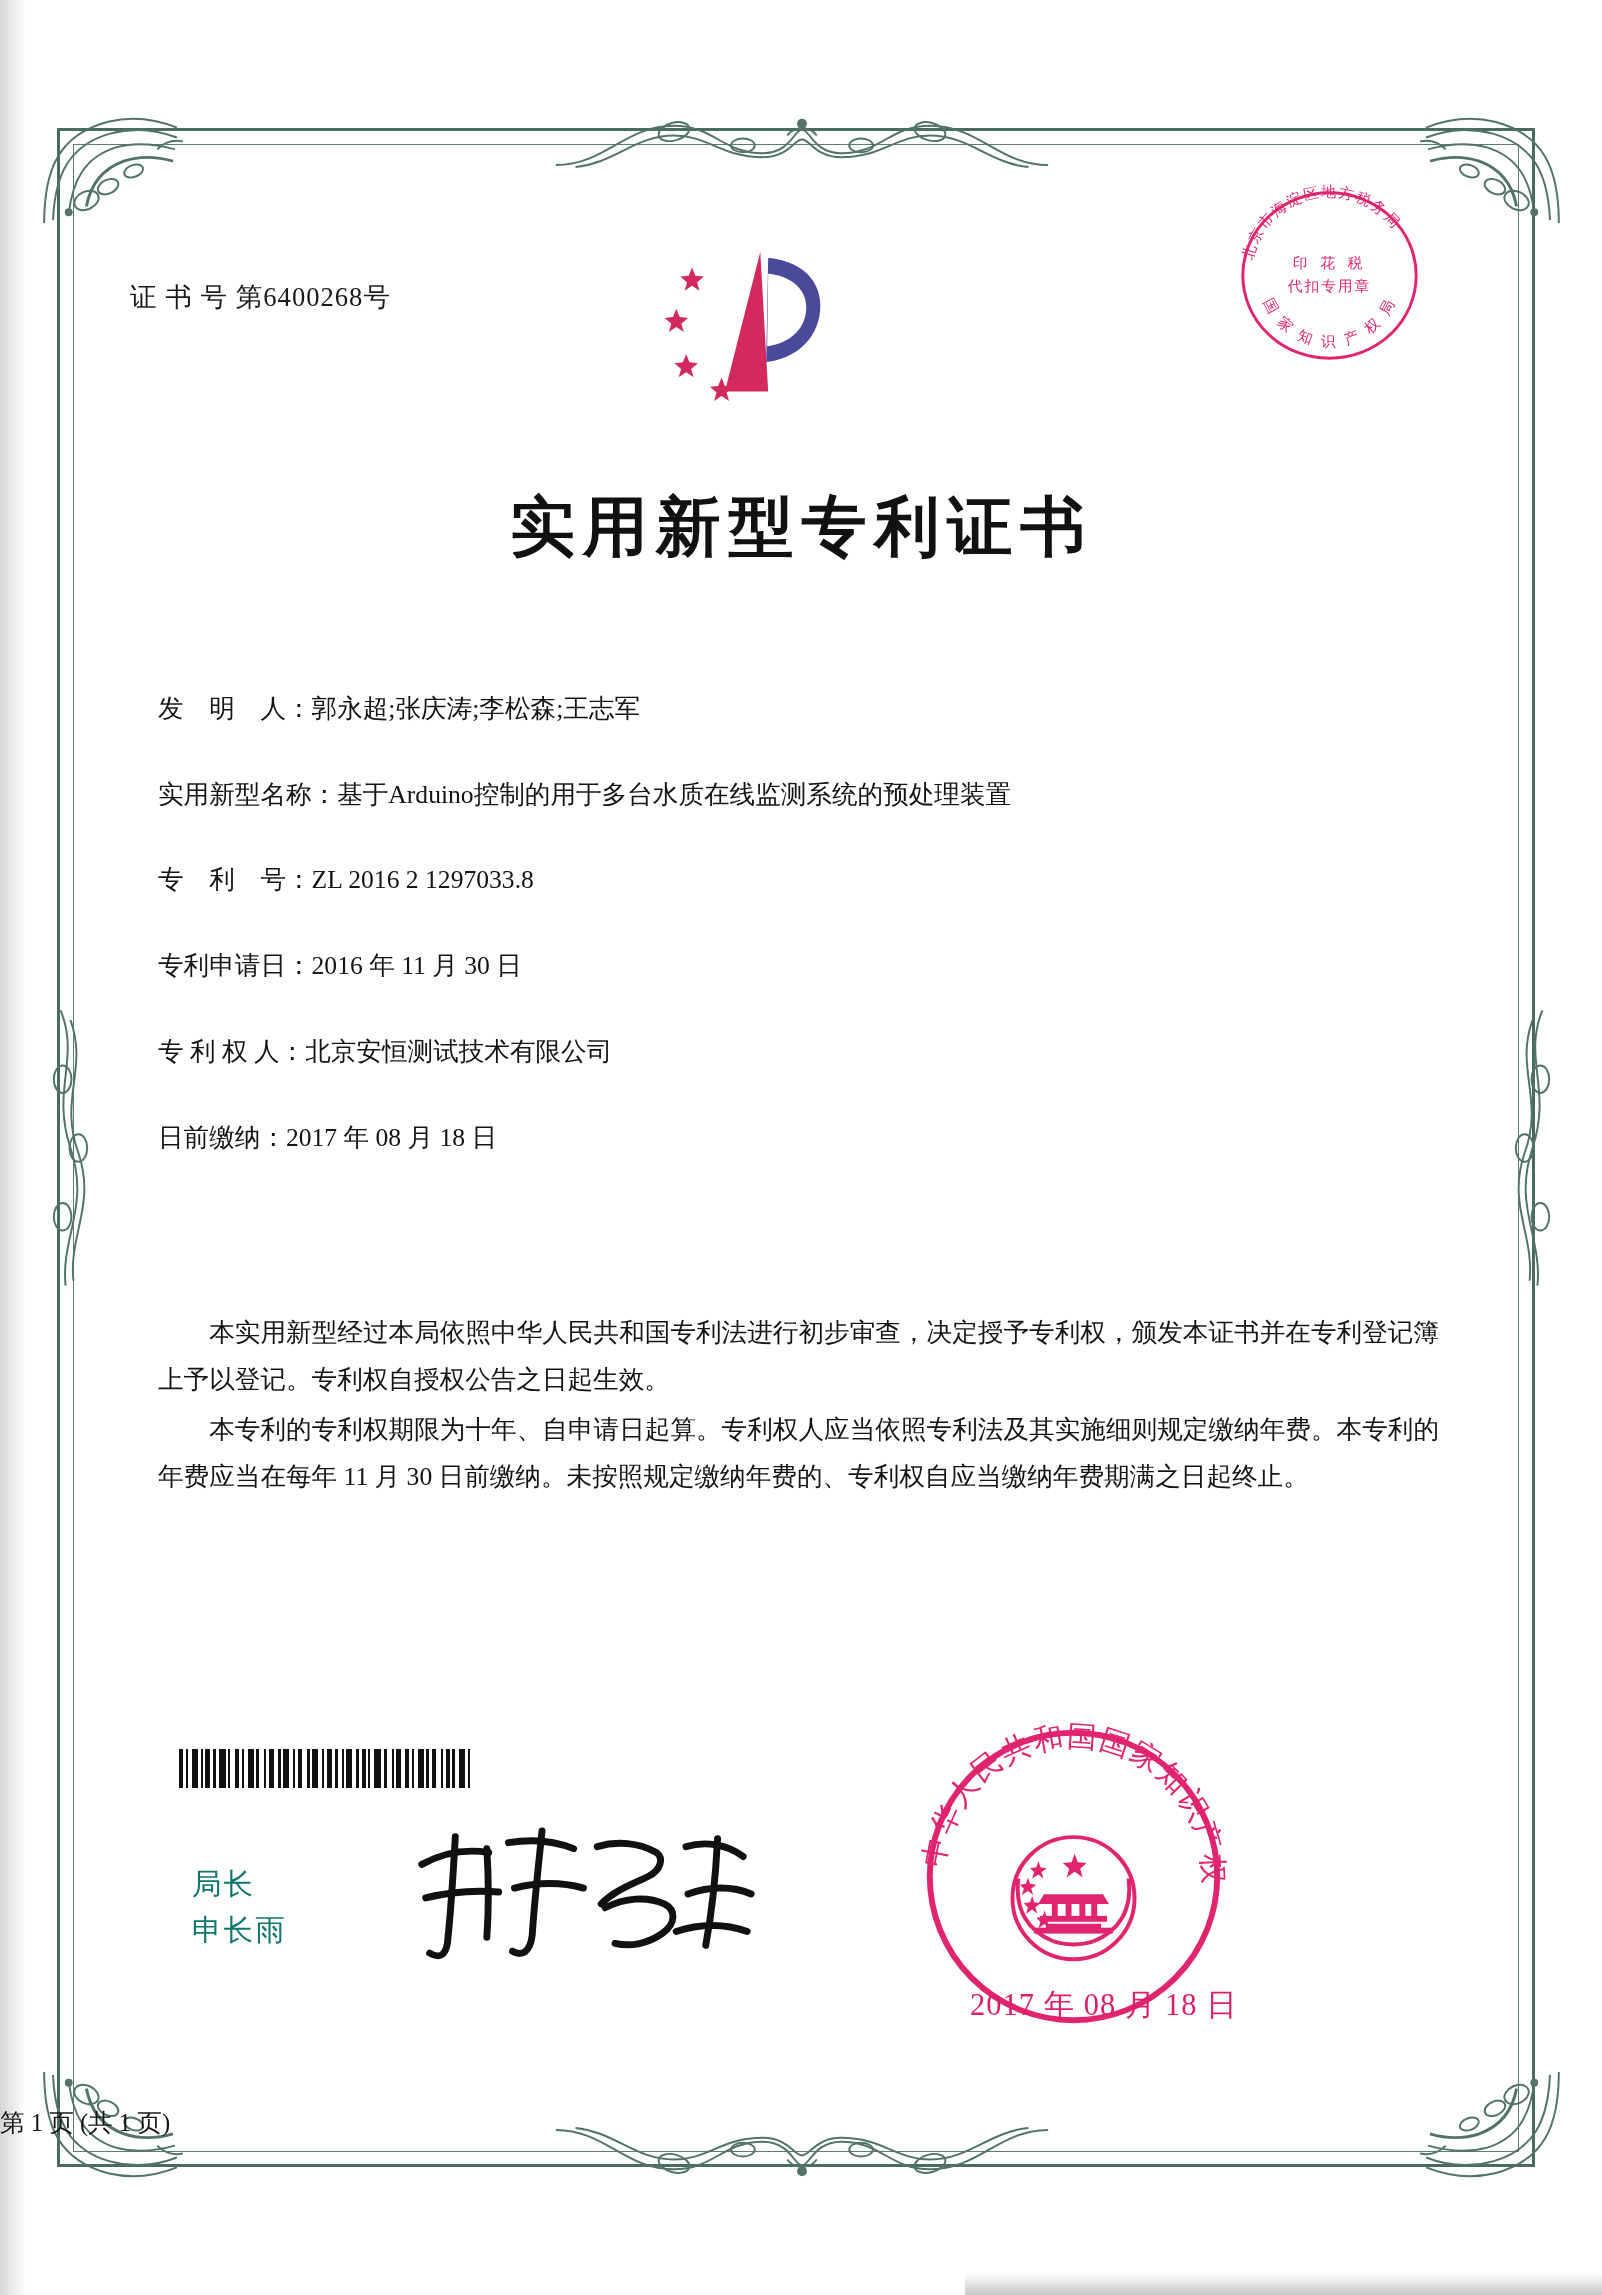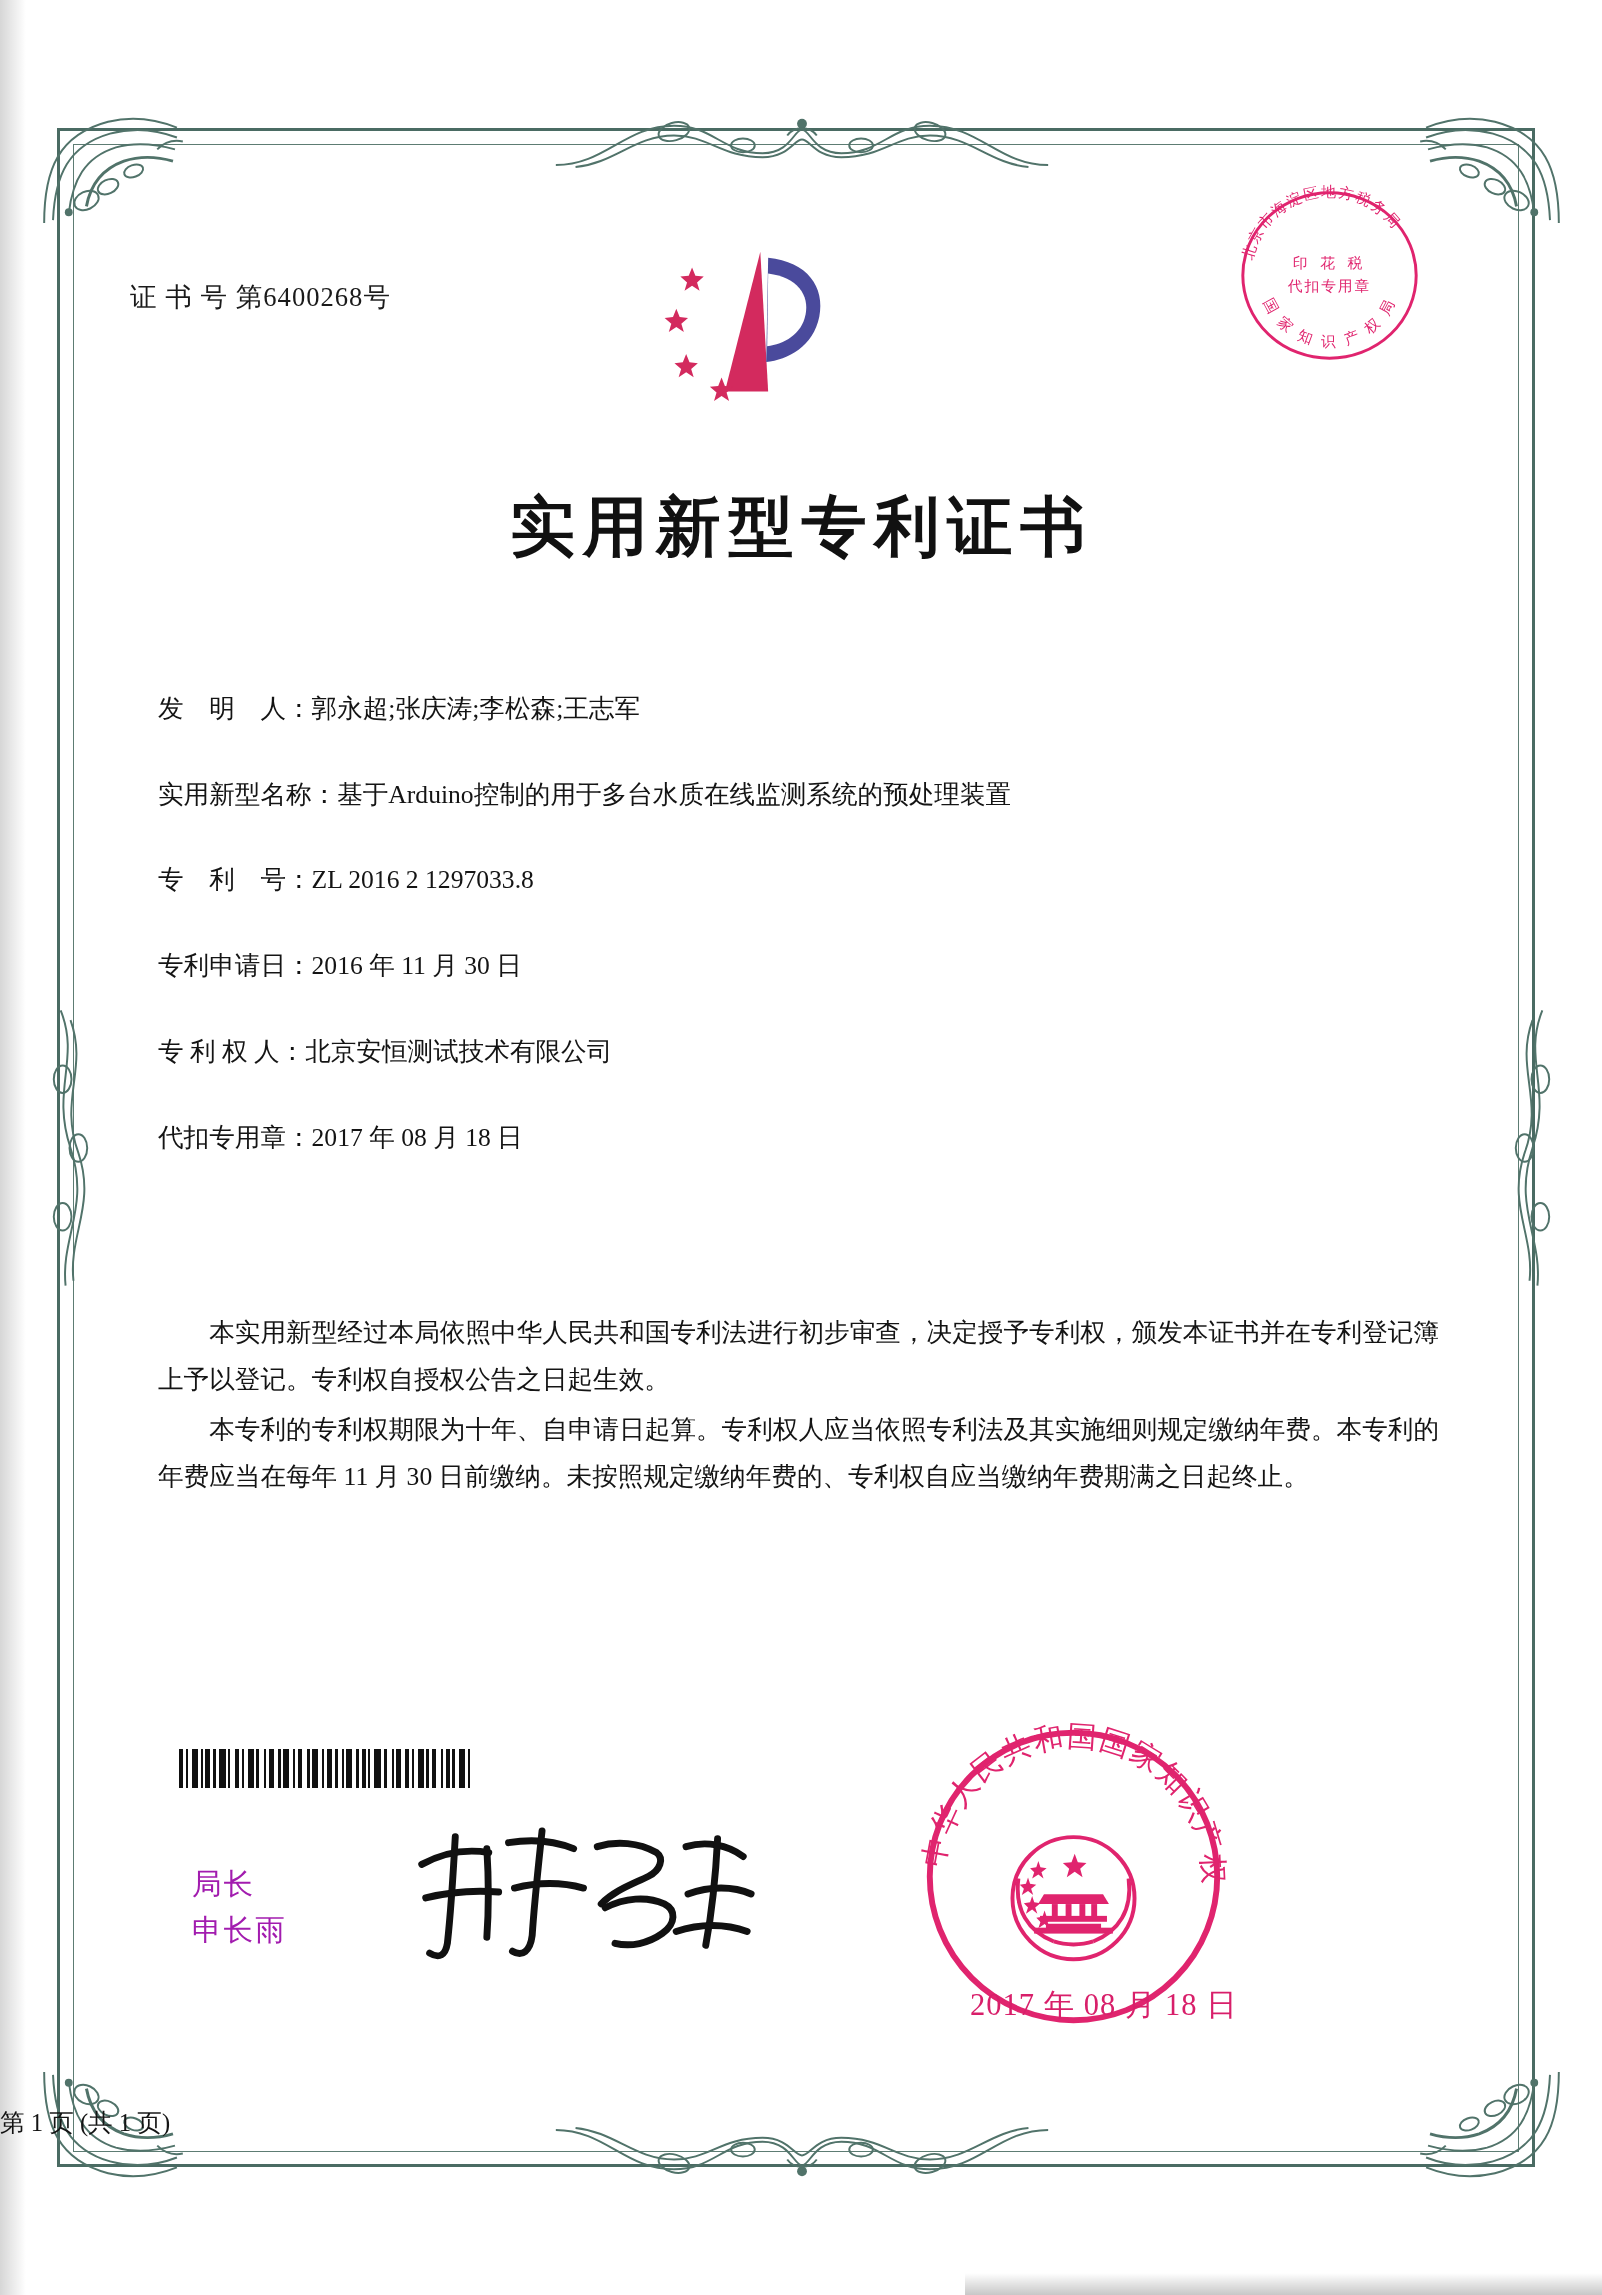--- a/index.html
+++ b/index.html
@@ -177,21 +177,21 @@
     height: 100%;
   }
 
   
   .sig-block {
     position: absolute;
     left: 192px;
     top: 1862px;
     font-size: 29.6px;
     line-height: 1.55;
-    color: #a21caf;
+    color: #0f766e;
     letter-spacing: 2px;
   }
   .signature {
     position: absolute;
     left: 404px;
     top: 1813px;
     width: 355px;
     height: 158px;
     color: #111;
   }
@@ -391,21 +391,21 @@
       <div class="field-row">
         <span class="field-label">专　利　号：</span><span class="field-value">ZL 2016 2 1297033.8</span>
       </div>
       <div class="field-row">
         <span class="field-label">专利申请日：</span><span class="field-value">2016 年 11 月 30 日</span>
       </div>
       <div class="field-row">
         <span class="field-label">专 利 权 人：</span><span class="field-value">北京安恒测试技术有限公司</span>
       </div>
       <div class="field-row">
-        <span class="field-label">代扣专用章：</span><span class="field-value">2017 年 08 月 18 日</span>
+        <span class="field-label">日前缴纳：</span><span class="field-value">2017 年 08 月 18 日</span>
       </div>
     </div>
 
     <div class="body-text">
       <p>本实用新型经过本局依照中华人民共和国专利法进行初步审查，决定授予专利权，颁发本证书并在专利登记簿上予以登记。专利权自授权公告之日起生效。</p>
       <p>本专利的专利权期限为十年、自申请日起算。专利权人应当依照专利法及其实施细则规定缴纳年费。本专利的年费应当在每年 11 月 30 日前缴纳。未按照规定缴纳年费的、专利权自应当缴纳年费期满之日起终止。</p>
     </div>
 
     <div class="barcode">
       <i style="width:3.9px"></i>

